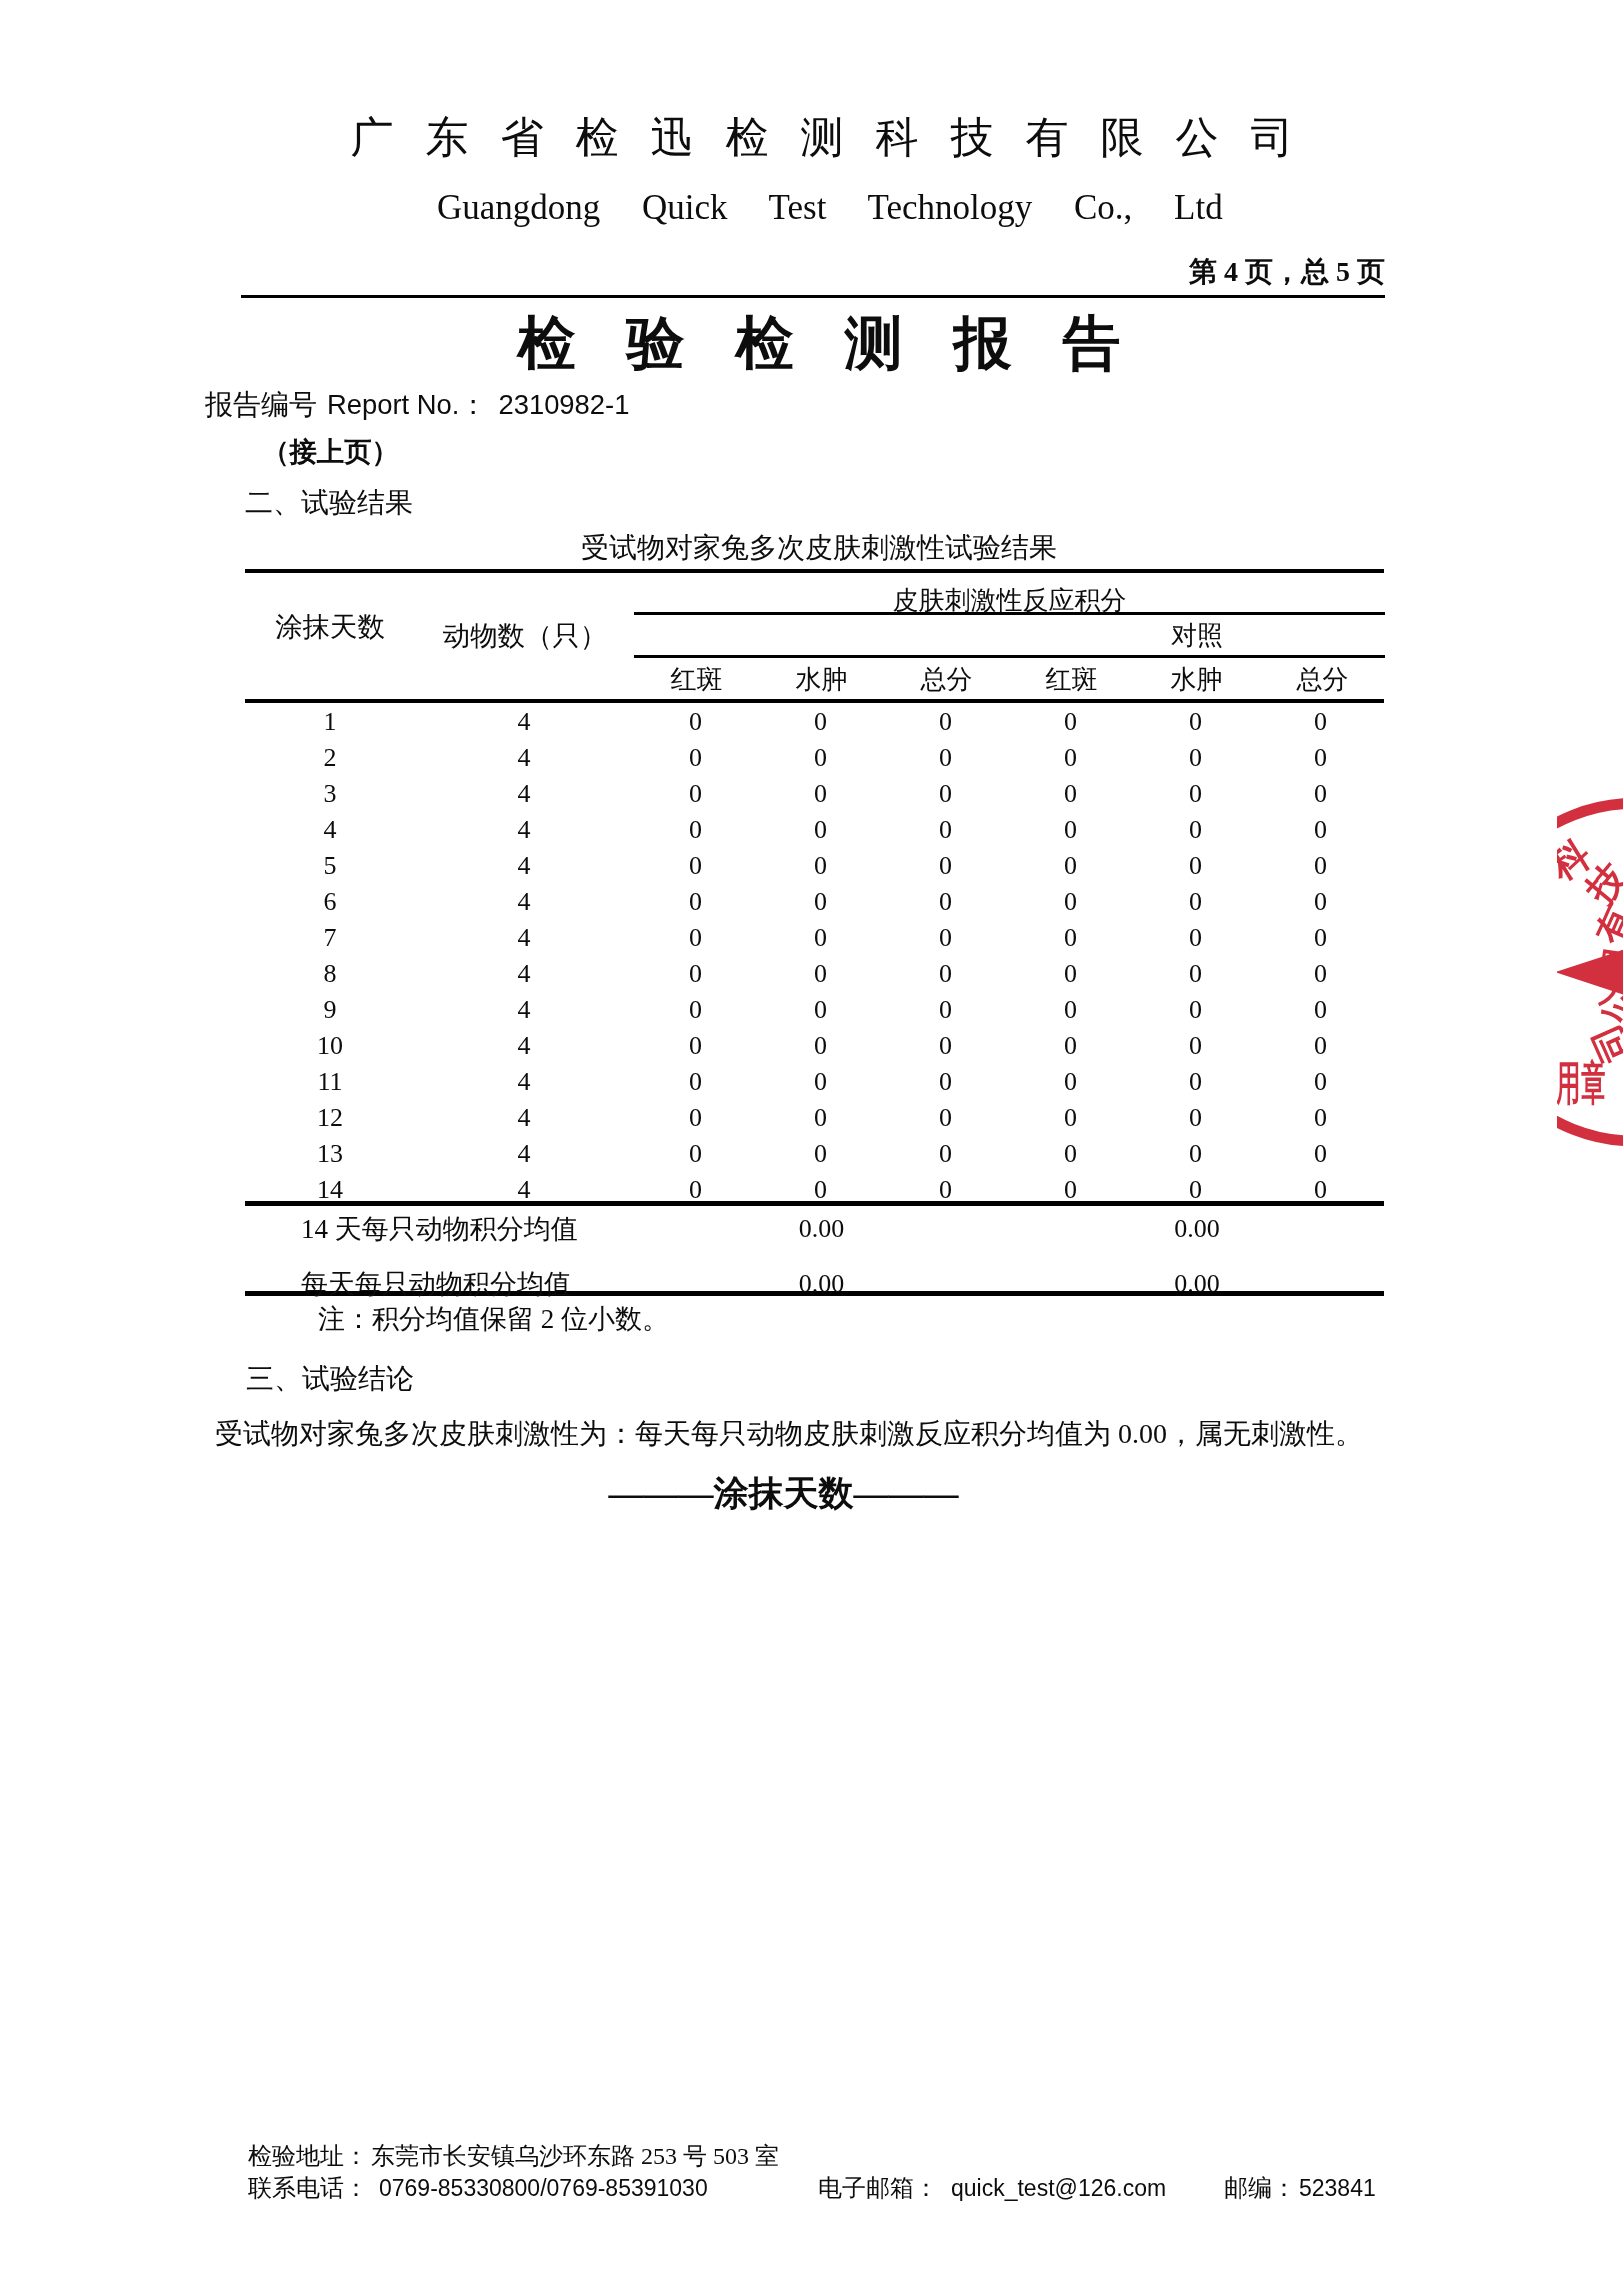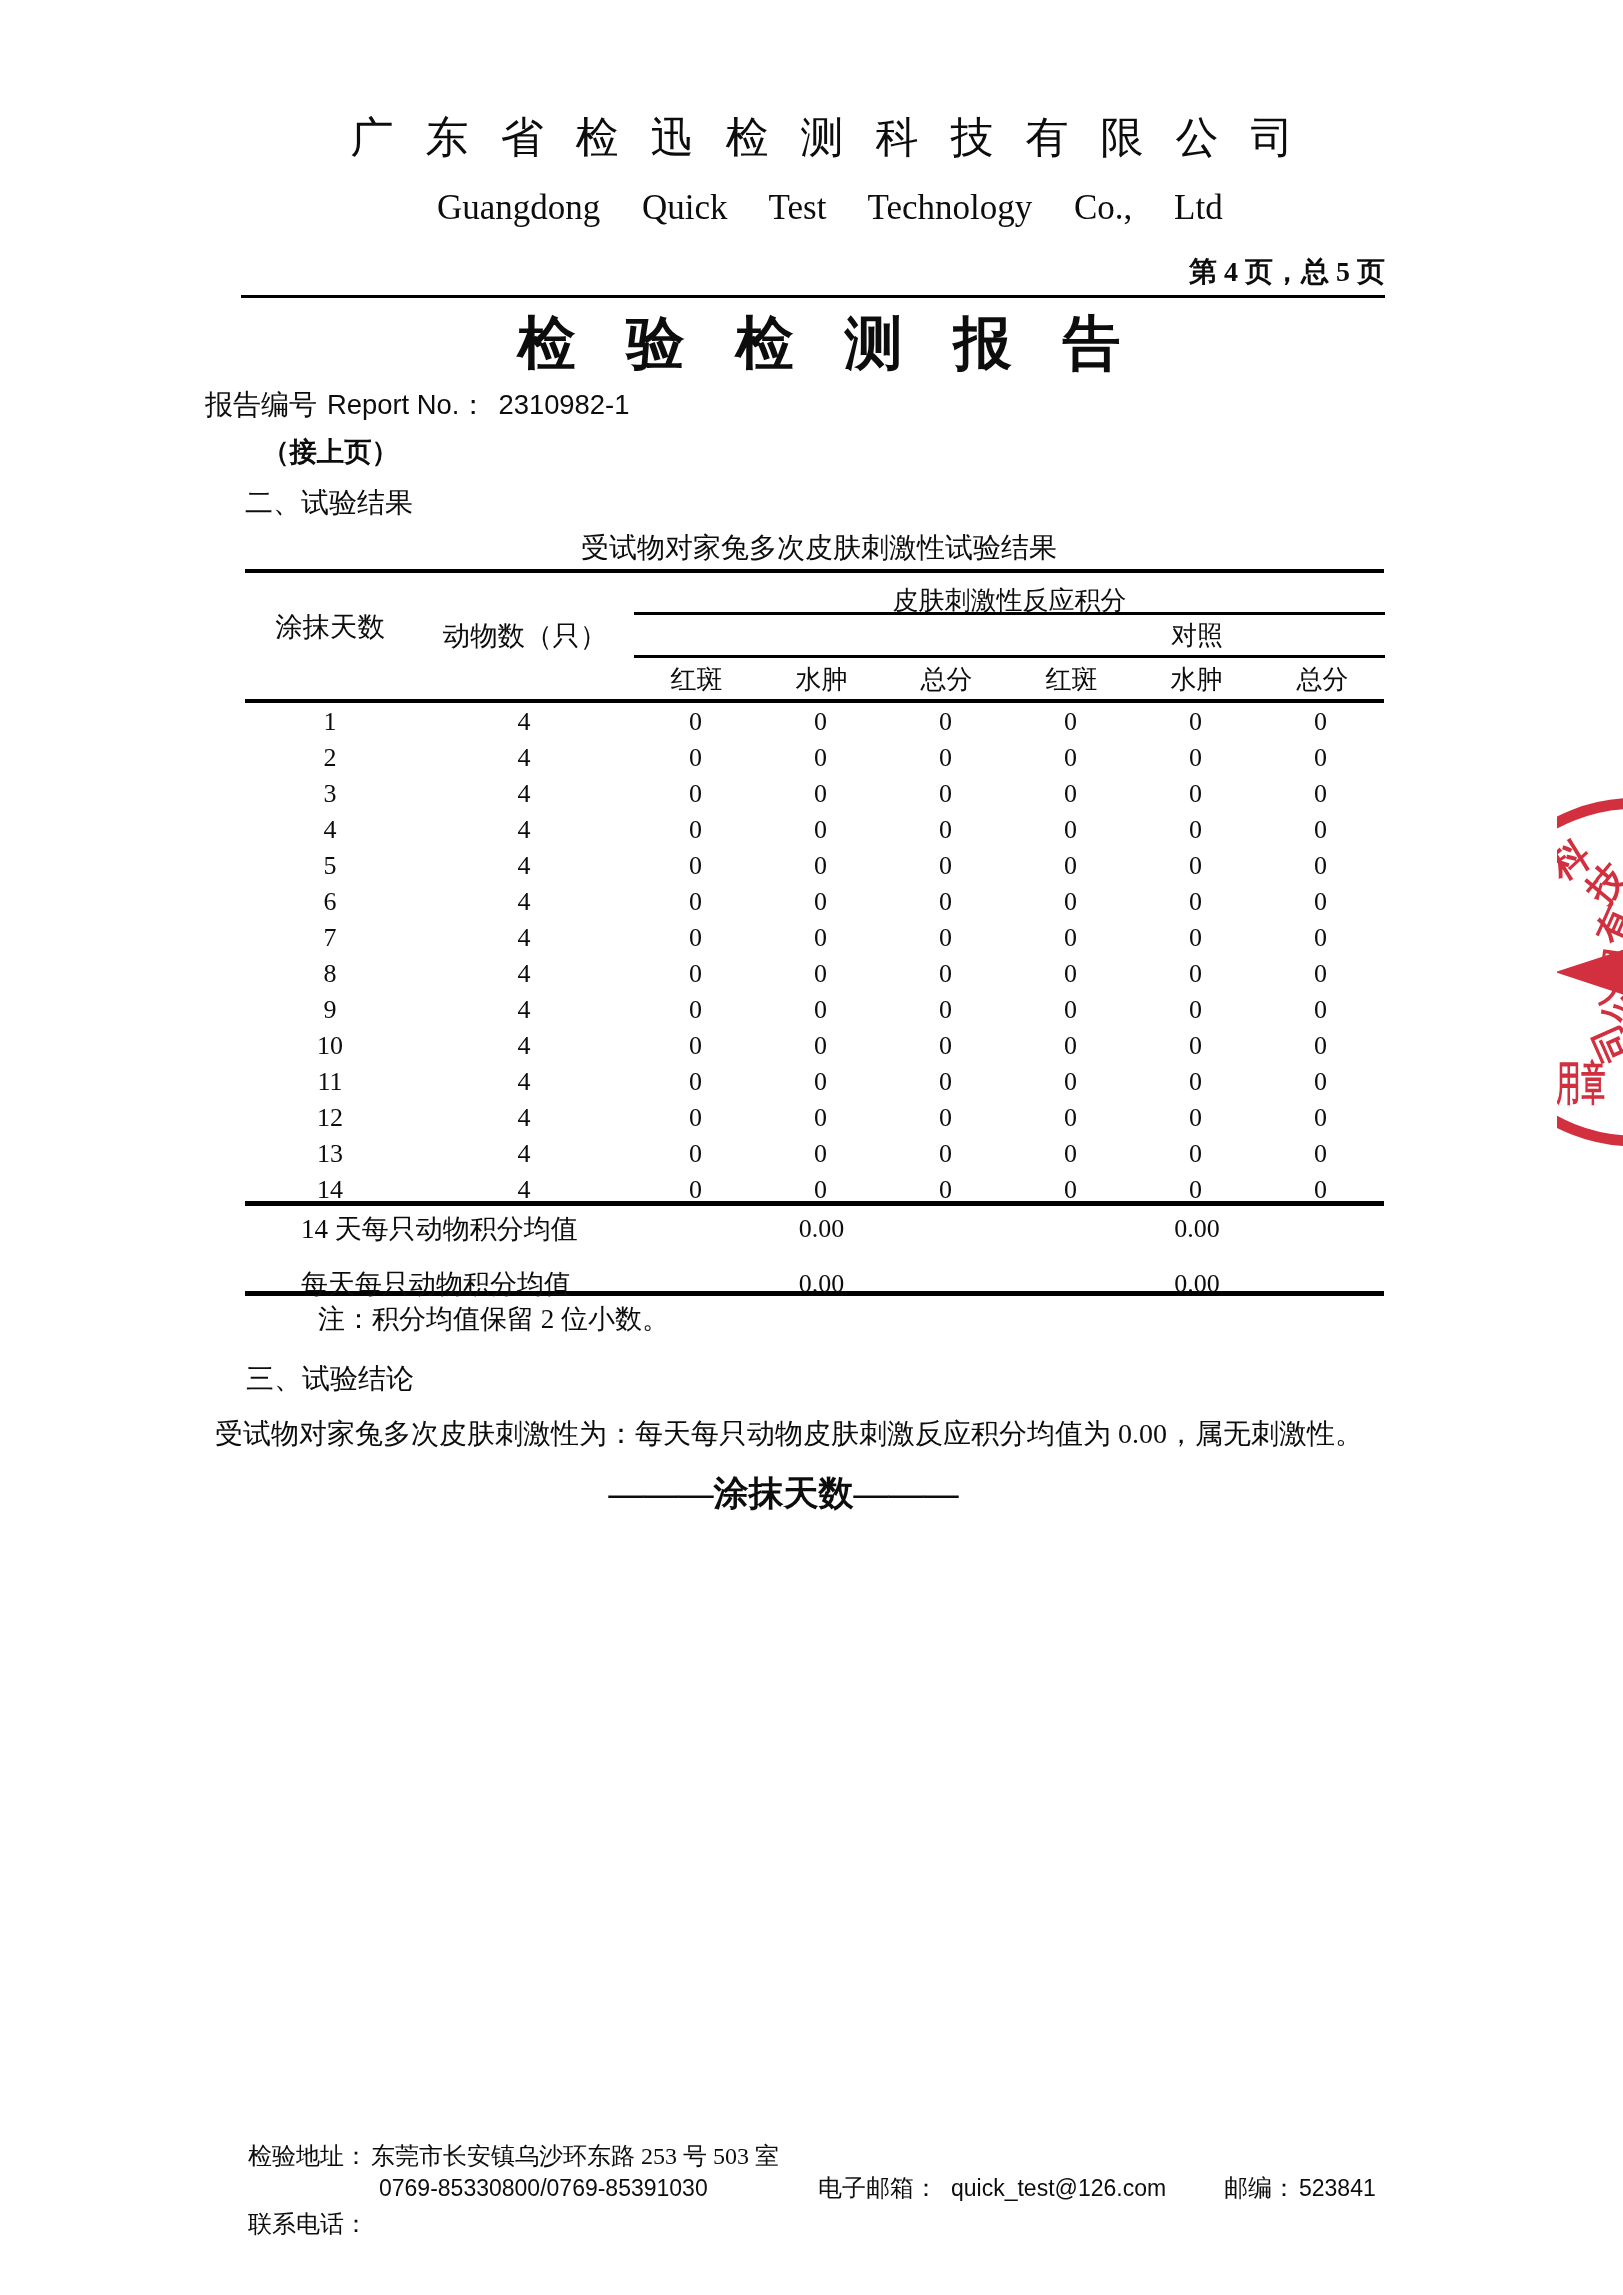--- a/index.html
+++ b/index.html
@@ -261,21 +261,21 @@
   <div class="abs note">注：积分均值保留 2 位小数。</div>
   <div class="abs section-h" style="left:246px;top:1362px;">三、试验结论</div>
   <div class="abs conclusion">受试物对家兔多次皮肤刺激性为：每天每只动物皮肤刺激反应积分均值为 0.00，属无刺激性。</div>
   <div class="abs end-line">———涂抹天数———</div>
 
   <div>
     <span class="fspan footer-l1" style="left:248px;">检验地址：</span>
     <span class="fspan footer-l1" style="left:371px;">东莞市长安镇乌沙环东路 253 号 503 室</span>
   </div>
   <div>
-    <span class="fspan footer-l2" style="left:248px;margin-top:36px;">联系电话：</span>
+    <span class="fspan footer-l2" style="left:248px;">联系电话：</span>
     <span class="fspan footer-l2 sans" style="left:379px;font-size:23px;">0769-85330800/0769-85391030</span>
     <span class="fspan footer-l2" style="left:818px;">电子邮箱：</span>
     <span class="fspan footer-l2 sans" style="left:951px;font-size:23px;">quick_test@126.com</span>
     <span class="fspan footer-l2" style="left:1224px;">邮编：</span>
     <span class="fspan footer-l2 sans" style="left:1299px;font-size:23px;">523841</span>
   </div>
 
   <div class="stamp" style="color: rgb(207, 33, 49);">
     <svg width="383" height="366" viewBox="0 0 460 440">
       <circle cx="226" cy="219" r="203" fill="none" stroke="currentColor" stroke-width="13"></circle>

